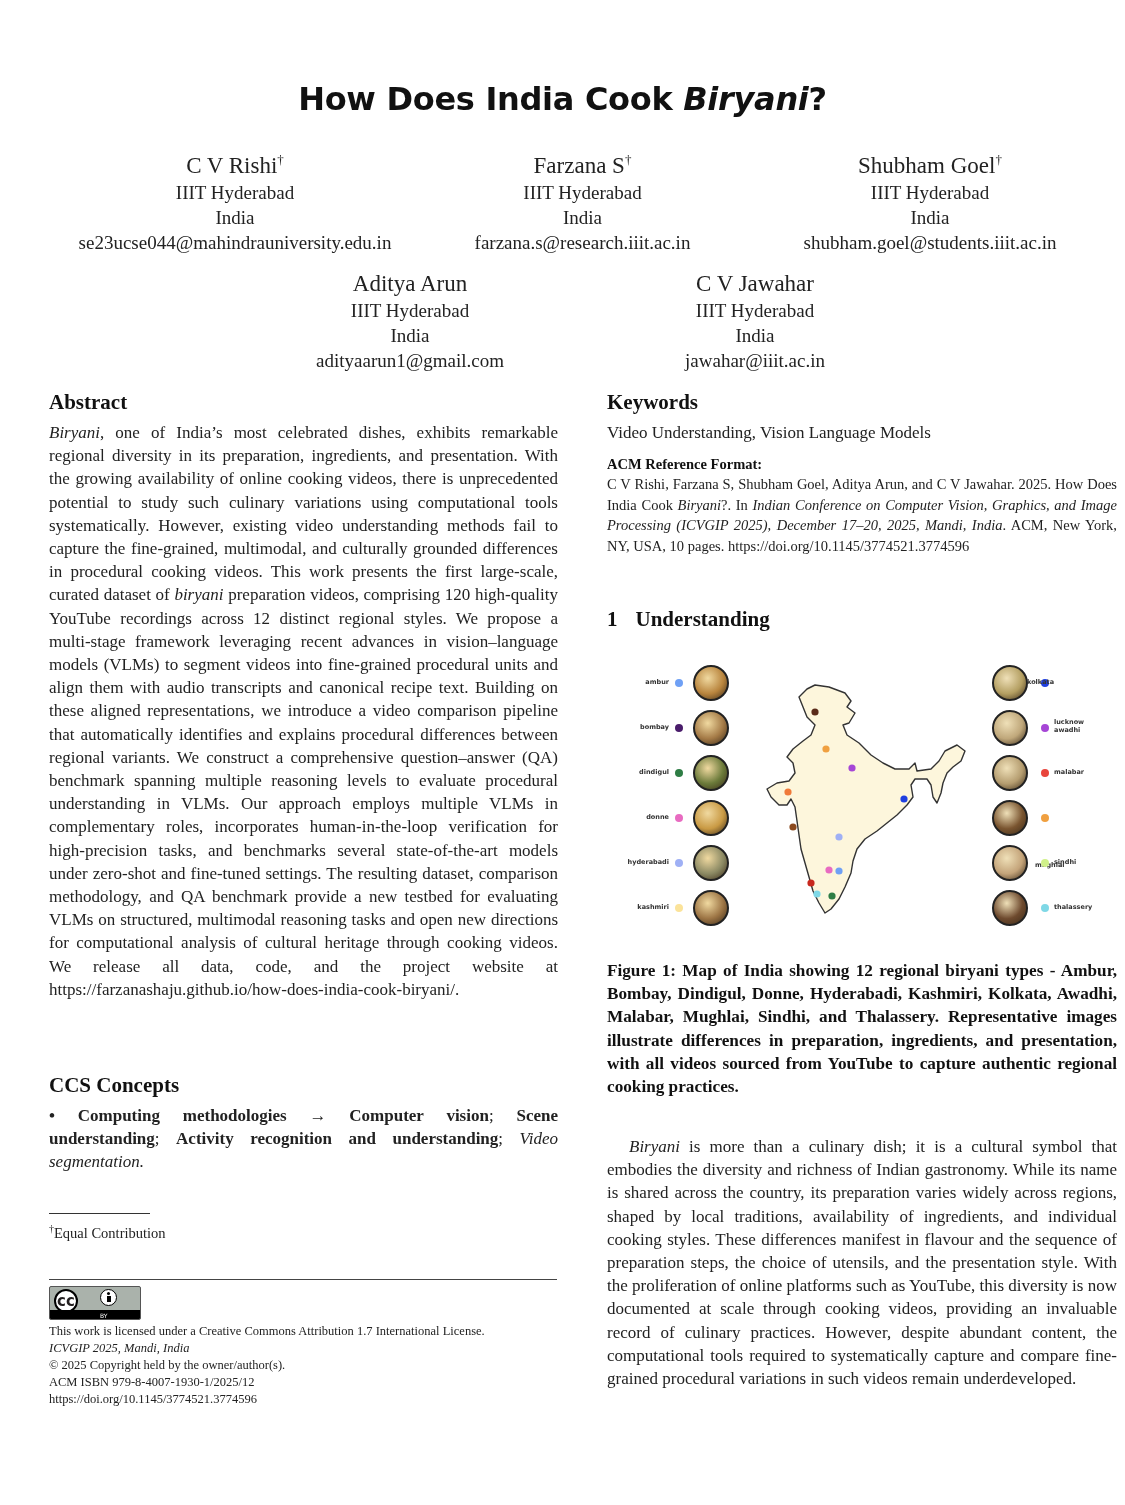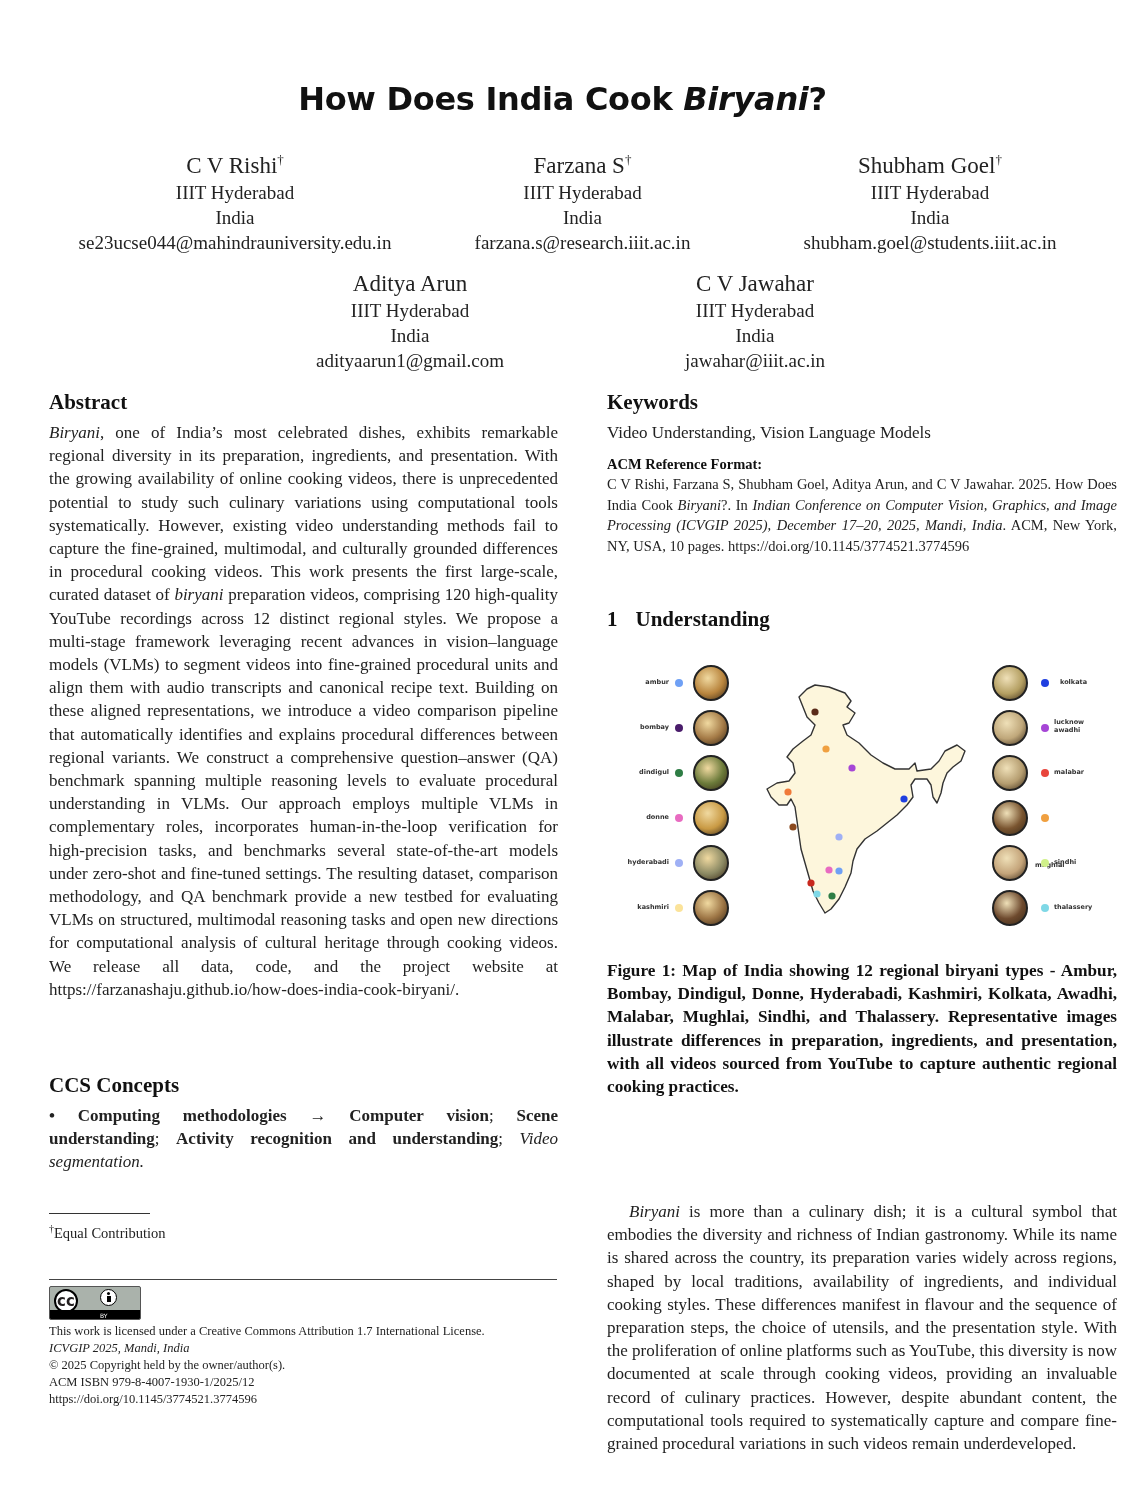--- a/index.html
+++ b/index.html
@@ -135,21 +135,21 @@
       <div class="abs fig-label" style="left: 0px; width: 62px; top: 203px;">hyderabadi</div>
       <div class="abs dot" style="left: 68px; top: 204px; background: rgb(159, 176, 245);"></div>
       <div class="abs food" style="left: 86px; top: 190px; background: radial-gradient(circle at 40% 35%, rgb(240, 217, 160) 0%, rgb(140, 138, 100) 55%, rgb(58, 42, 24) 100%);"></div>
       <div class="abs fig-label" style="left: 0px; width: 62px; top: 248px;">kashmiri</div>
       <div class="abs dot" style="left: 68px; top: 249px; background: rgb(251, 227, 154);"></div>
       <div class="abs food" style="left: 86px; top: 235px; background: radial-gradient(circle at 40% 35%, rgb(240, 217, 160) 0%, rgb(156, 116, 68) 55%, rgb(58, 42, 24) 100%);"></div>
     </div>
   <div id="right-items">
       <div class="abs food" style="left: 385px; top: 10px; background: radial-gradient(circle at 40% 35%, rgb(239, 224, 184) 0%, rgb(180, 159, 98) 55%, rgb(58, 42, 24) 100%);"></div>
       <div class="abs dot" style="left: 434px; top: 24px; background: rgb(31, 63, 224);"></div>
-      <div class="abs fig-label fig-label-r" style="left: 420px; width: 50px; top: 23px; padding-left: 33px;">kolkata</div>
+      <div class="abs fig-label fig-label-r" style="left: 420px; width: 50px; top: 23px;">kolkata</div>
       <div class="abs food" style="left: 385px; top: 55px; background: radial-gradient(circle at 40% 35%, rgb(239, 224, 184) 0%, rgb(191, 167, 122) 55%, rgb(58, 42, 24) 100%);"></div>
       <div class="abs dot" style="left: 434px; top: 69px; background: rgb(166, 70, 214);"></div>
       <div class="abs fig-label fig-label-r" style="left: 447px; width: 50px; top: 63px;">lucknow awadhi</div>
       <div class="abs food" style="left: 385px; top: 100px; background: radial-gradient(circle at 40% 35%, rgb(239, 224, 184) 0%, rgb(181, 157, 112) 55%, rgb(58, 42, 24) 100%);"></div>
       <div class="abs dot" style="left: 434px; top: 114px; background: rgb(232, 69, 60);"></div>
       <div class="abs fig-label fig-label-r" style="left: 447px; width: 50px; top: 113px;">malabar</div>
       <div class="abs food" style="left: 385px; top: 145px; background: radial-gradient(circle at 40% 35%, rgb(239, 224, 184) 0%, rgb(122, 85, 48) 55%, rgb(58, 42, 24) 100%);"></div>
       <div class="abs dot" style="left: 434px; top: 159px; background: rgb(240, 160, 64);"></div>
       <div class="abs fig-label fig-label-r" style="left: 428px; width: 50px; top: 158px; margin-top: 48px;">mughlai</div>
       <div class="abs food" style="left: 385px; top: 190px; background: radial-gradient(circle at 40% 35%, rgb(239, 224, 184) 0%, rgb(196, 164, 122) 55%, rgb(58, 42, 24) 100%);"></div>
@@ -173,15 +173,15 @@
         <circle cx="92" cy="206" r="3.6" fill="#6fa0f5"></circle>
         <circle cx="64" cy="218" r="3.6" fill="#c8281e"></circle>
         <circle cx="70" cy="229" r="3.6" fill="#7fd8e6"></circle>
         <circle cx="85" cy="231" r="3.6" fill="#2e7d45"></circle>
       </g>
   </svg>
 </div>
 
 <div class="abs caption" style="left:607px; top:959px; width:510px;">Figure 1: Map of India showing 12 regional biryani types - Ambur, Bombay, Dindigul, Donne, Hyderabadi, Kashmiri, Kolkata, Awadhi, Malabar, Mughlai, Sindhi, and Thalassery. Representative images illustrate differences in preparation, ingredients, and presentation, with all videos sourced from YouTube to capture authentic regional cooking practices.</div>
 
-<div class="abs body-text" style="left:607px; top:1200px; width:510px;">
+<div class="abs body-text" style="left:607px; top:1135px; width:510px;">
   <p style="text-indent:22px;"><i>Biryani</i><span> is more than a culinary dish; it is a cultural symbol that embodies the diversity and richness of Indian gastronomy. While its name is shared across the country, its preparation varies widely across regions, shaped by local traditions, availability of ingredients, and individual cooking styles. These differences manifest in flavour and the sequence of preparation steps, the choice of utensils, and the presentation style. With the proliferation of online platforms such as YouTube, this diversity is now documented at scale through cooking videos, providing an invaluable record of culinary practices. However, despite abundant content, the computational tools required to systematically capture and compare fine-grained procedural variations in such videos remain underdeveloped.</span></p>
 </div>
 
 </body></html>

